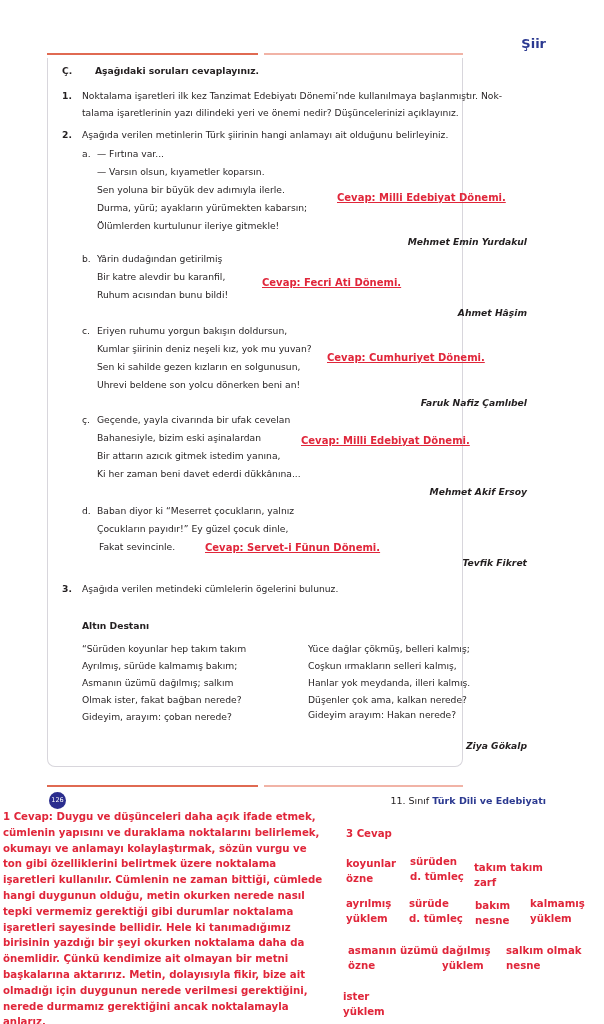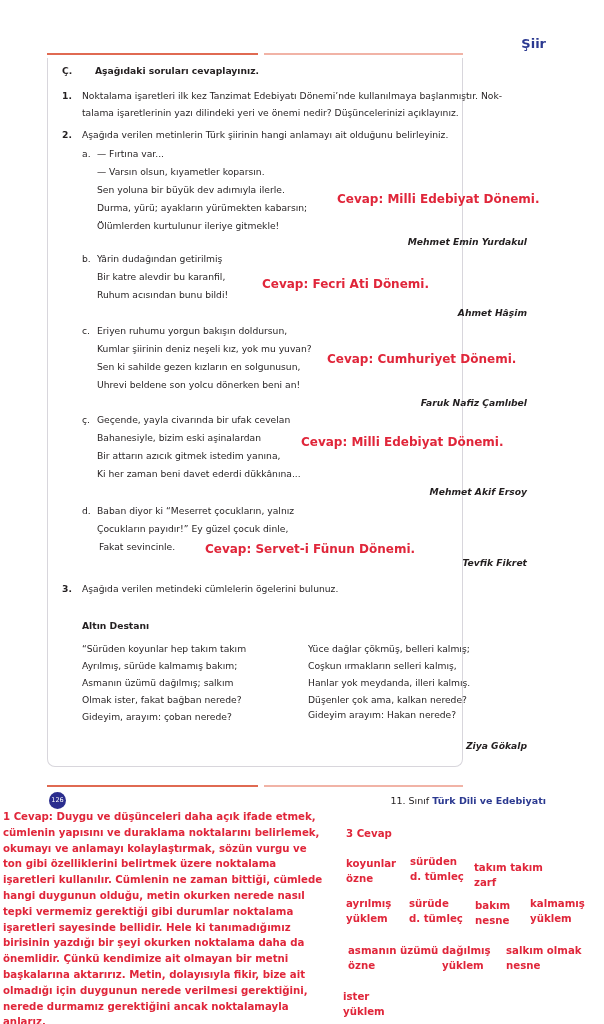--- a/index.html
+++ b/index.html
@@ -12,21 +12,21 @@
   .rule-l { left: 47px; width: 211px; top: 53px; height: 2px; background: #e06a52; }
   .rule-r { left: 264px; width: 199px; top: 53px; height: 2px; background: #f1b3a6; }
   .frame {
     left: 47px; top: 58px; width: 414px; height: 708px;
     border: 1.5px solid #d8d6dc; border-top: none; border-radius: 0 0 8px 8px; background: #fff;
   }
   .t { font-size: 9.2px; line-height: 18px; white-space: nowrap; color: #231f20; }
   .b { font-weight: bold; }
   .num { font-weight: bold; }
   .author { font-style: italic; font-weight: bold; font-size: 9.2px; color: #231f20; white-space: nowrap; }
-  .ans { color: #e0263a; font-weight: bold; font-size: 12px; white-space: nowrap; }
+  .ans { color: #e0263a; font-weight: bold; font-size: 10px; white-space: nowrap; text-decoration: underline; }
   .rule2-l { left: 47px; width: 211px; top: 785px; height: 2px; background: #e06a52; }
   .rule2-r { left: 264px; width: 199px; top: 785px; height: 2px; background: #f1b3a6; }
   .badge {
     left: 49px; top: 792px; width: 17px; height: 17px; border-radius: 50%;
     background: #2b2d8e; color: #fff; font-size: 6.5px; line-height: 17px; text-align: center;
   }
   .footer { right: 58px; top: 795px; font-size: 9.5px; color: #231f20; white-space: nowrap; }
   .footer .blue { color: #2b3990; font-weight: bold; }
   .ans-para {
     left: 3px; top: 809px; width: 325px; font-size: 10.2px; line-height: 15.8px;

